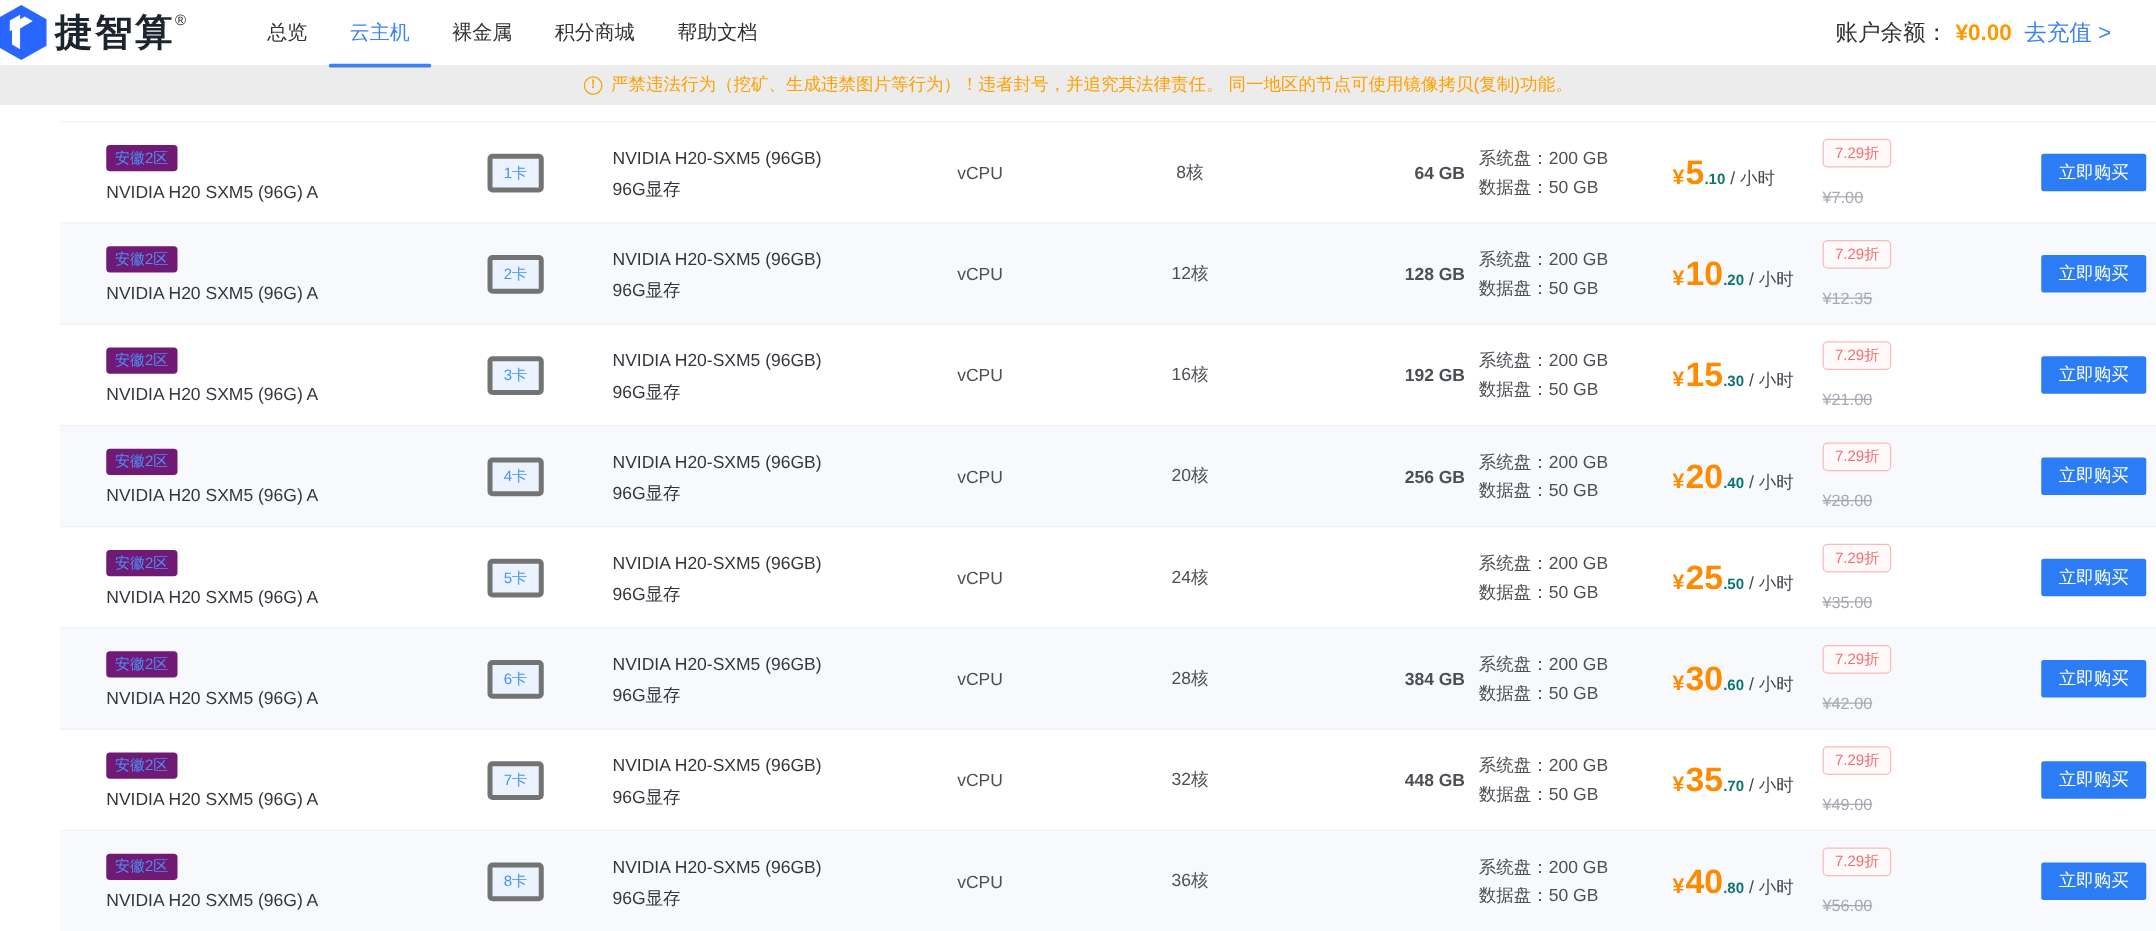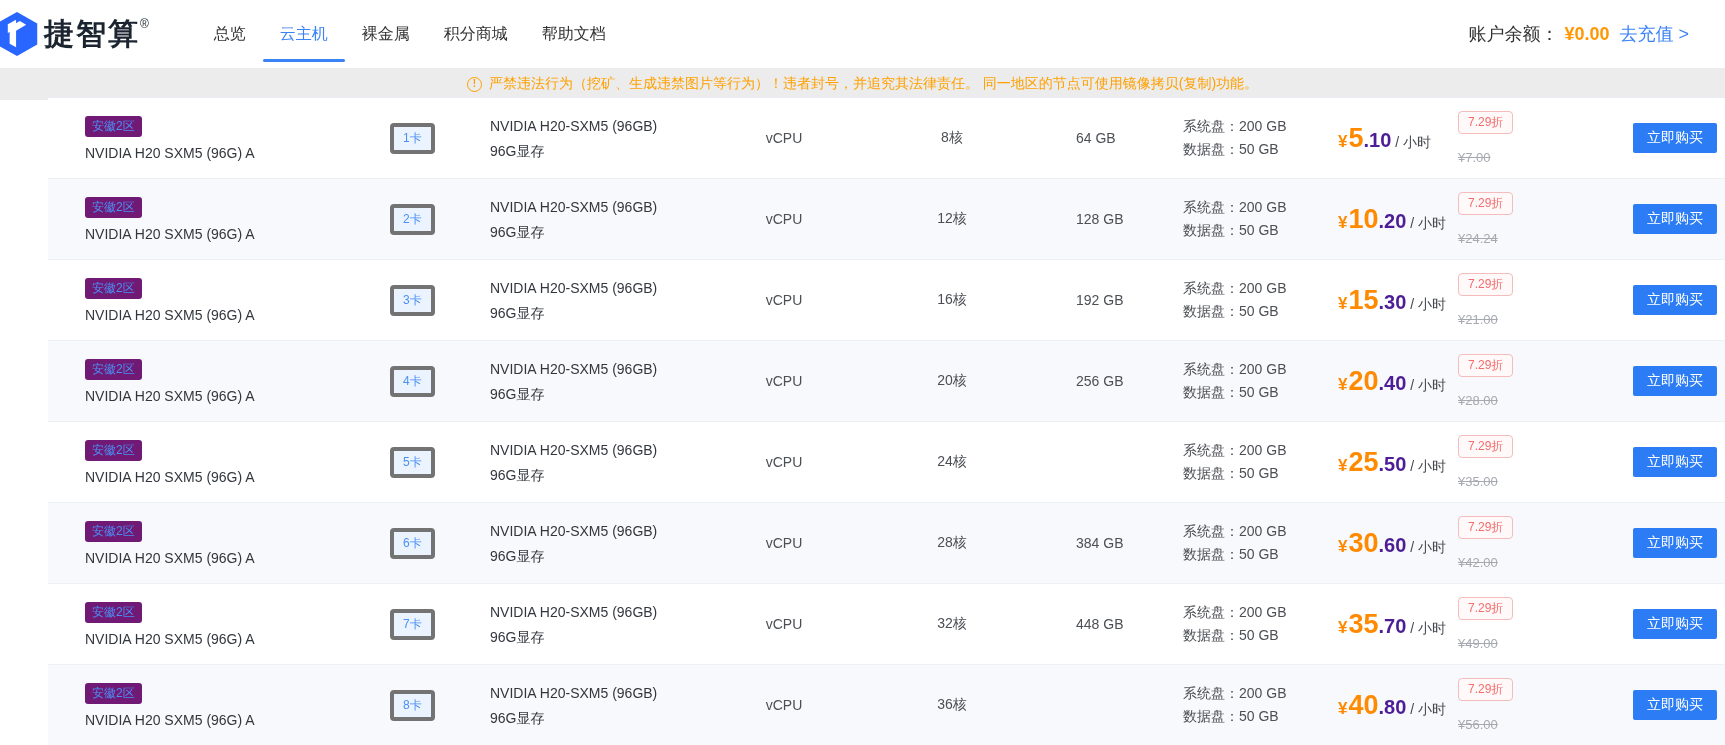--- a/index.html
+++ b/index.html
@@ -1,20 +1,20 @@
 <!DOCTYPE html>
 <html><head>
 <meta charset="utf-8">
 <style>
   * { margin:0; padding:0; box-sizing:border-box; }
   html,body { width:1725px; height:745px; overflow:hidden; background:#fff;
     font-family:"Liberation Sans","DejaVu Sans",sans-serif; }
 
   
-  .header { height:68px; display:flex; align-items:center; background:#fff; position:relative; }
+  .header { height:52px; display:flex; align-items:center; background:#fff; position:relative; }
   .logo { display:flex; align-items:center; margin-left:-6px; }
   .logo svg { width:46px; height:46px; display:block; }
   .logo-text { font-size:30px; font-weight:bold; color:#1c2430; letter-spacing:2px; margin-left:4px; }
   .logo-reg { font-size:12px; color:#1c2430; align-self:flex-start; margin-top:6px; }
   .nav { display:flex; margin-left:48px; height:56px; }
   .nav-item { padding:0 17px; display:flex; align-items:center; font-size:16px; color:#333;
     cursor:pointer; position:relative; }
   .nav-item.active { color:#3b82f6; }
   .nav-item.active::after { content:""; position:absolute; left:0; right:0; bottom:0; height:3px;
     background:#3b82f6; border-radius:2px; }
@@ -44,29 +44,29 @@
   .gpu-name { font-size:14px; color:#33373d; }
 
   .c-cards { left:342px; }
   .card-badge { font-size:12px; color:#4a90f5; background:#eaf3fe; border:4px solid #737373;
     padding:3px 9px; border-radius:4px; }
 
   .c-model { left:442px; gap:5px; line-height:20px; color:#33373d; }
 
   .c-vcpu  { left:688px;  width:96px; justify-content:center; }
   .c-cores { left:856px;  width:96px; justify-content:center; }
-  .c-ram   { left:1028px; width:96px; justify-content:flex-start; }
+  .c-ram   { left:1028px; width:96px; justify-content:flex-end;font-weight:bold; }
 
   .c-disk { left:1135px; gap:5px; }
 
   .c-price { left:1290px; }
   .price-wrap { display:flex; align-items:baseline; }
   .price-yen { color:#ff8a00; font-size:17px; font-weight:600; margin-right:1px; }
   .price-int { color:#ff8a00; font-size:27px; font-weight:bold; }
-  .price-dec { color:#4c1d95; font-size:20px; font-weight:600; }
+  .price-dec { color:#0f766e; font-size:12px; font-weight:600; }
   .price-unit { color:#44474d; font-size:14px; margin-left:4px; }
 
   .c-discount { left:1410px; gap:16px; }
   .discount-badge { font-size:12px; color:#f56c6c; border:1px solid #f5bcbc; background:#fff9f9;
     padding:2px 9px; border-radius:4px; }
   .orig-price { font-size:13px; color:#a6a9b0; text-decoration:line-through; }
 
   .c-buy { left:1585px; }
   .buy-btn { width:84px; height:30px; background:#2b7cf5; color:#fff; font-size:14px;
     border:none; border-radius:2px; cursor:pointer; }
@@ -174,21 +174,21 @@
     <div class="cell c-price">
       <div class="price-wrap">
         <span class="price-yen">¥</span>
         <span class="price-int">10</span>
         <span class="price-dec">.20</span>
         <span class="price-unit">/ 小时</span>
       </div>
     </div>
     <div class="cell c-discount col2">
       <span class="discount-badge">7.29折</span>
-      <span class="orig-price">¥24.24</span>
+      <span class="orig-price">¥12.35</span>
     </div>
     <div class="cell c-buy">
       <button class="buy-btn">立即购买</button>
     </div>
   </div>
 
   <div class="row">
     <div class="cell c-region col2">
       <span class="region-badge">安徽2区</span>
       <span class="gpu-name">NVIDIA H20 SXM5 (96G) A</span>

